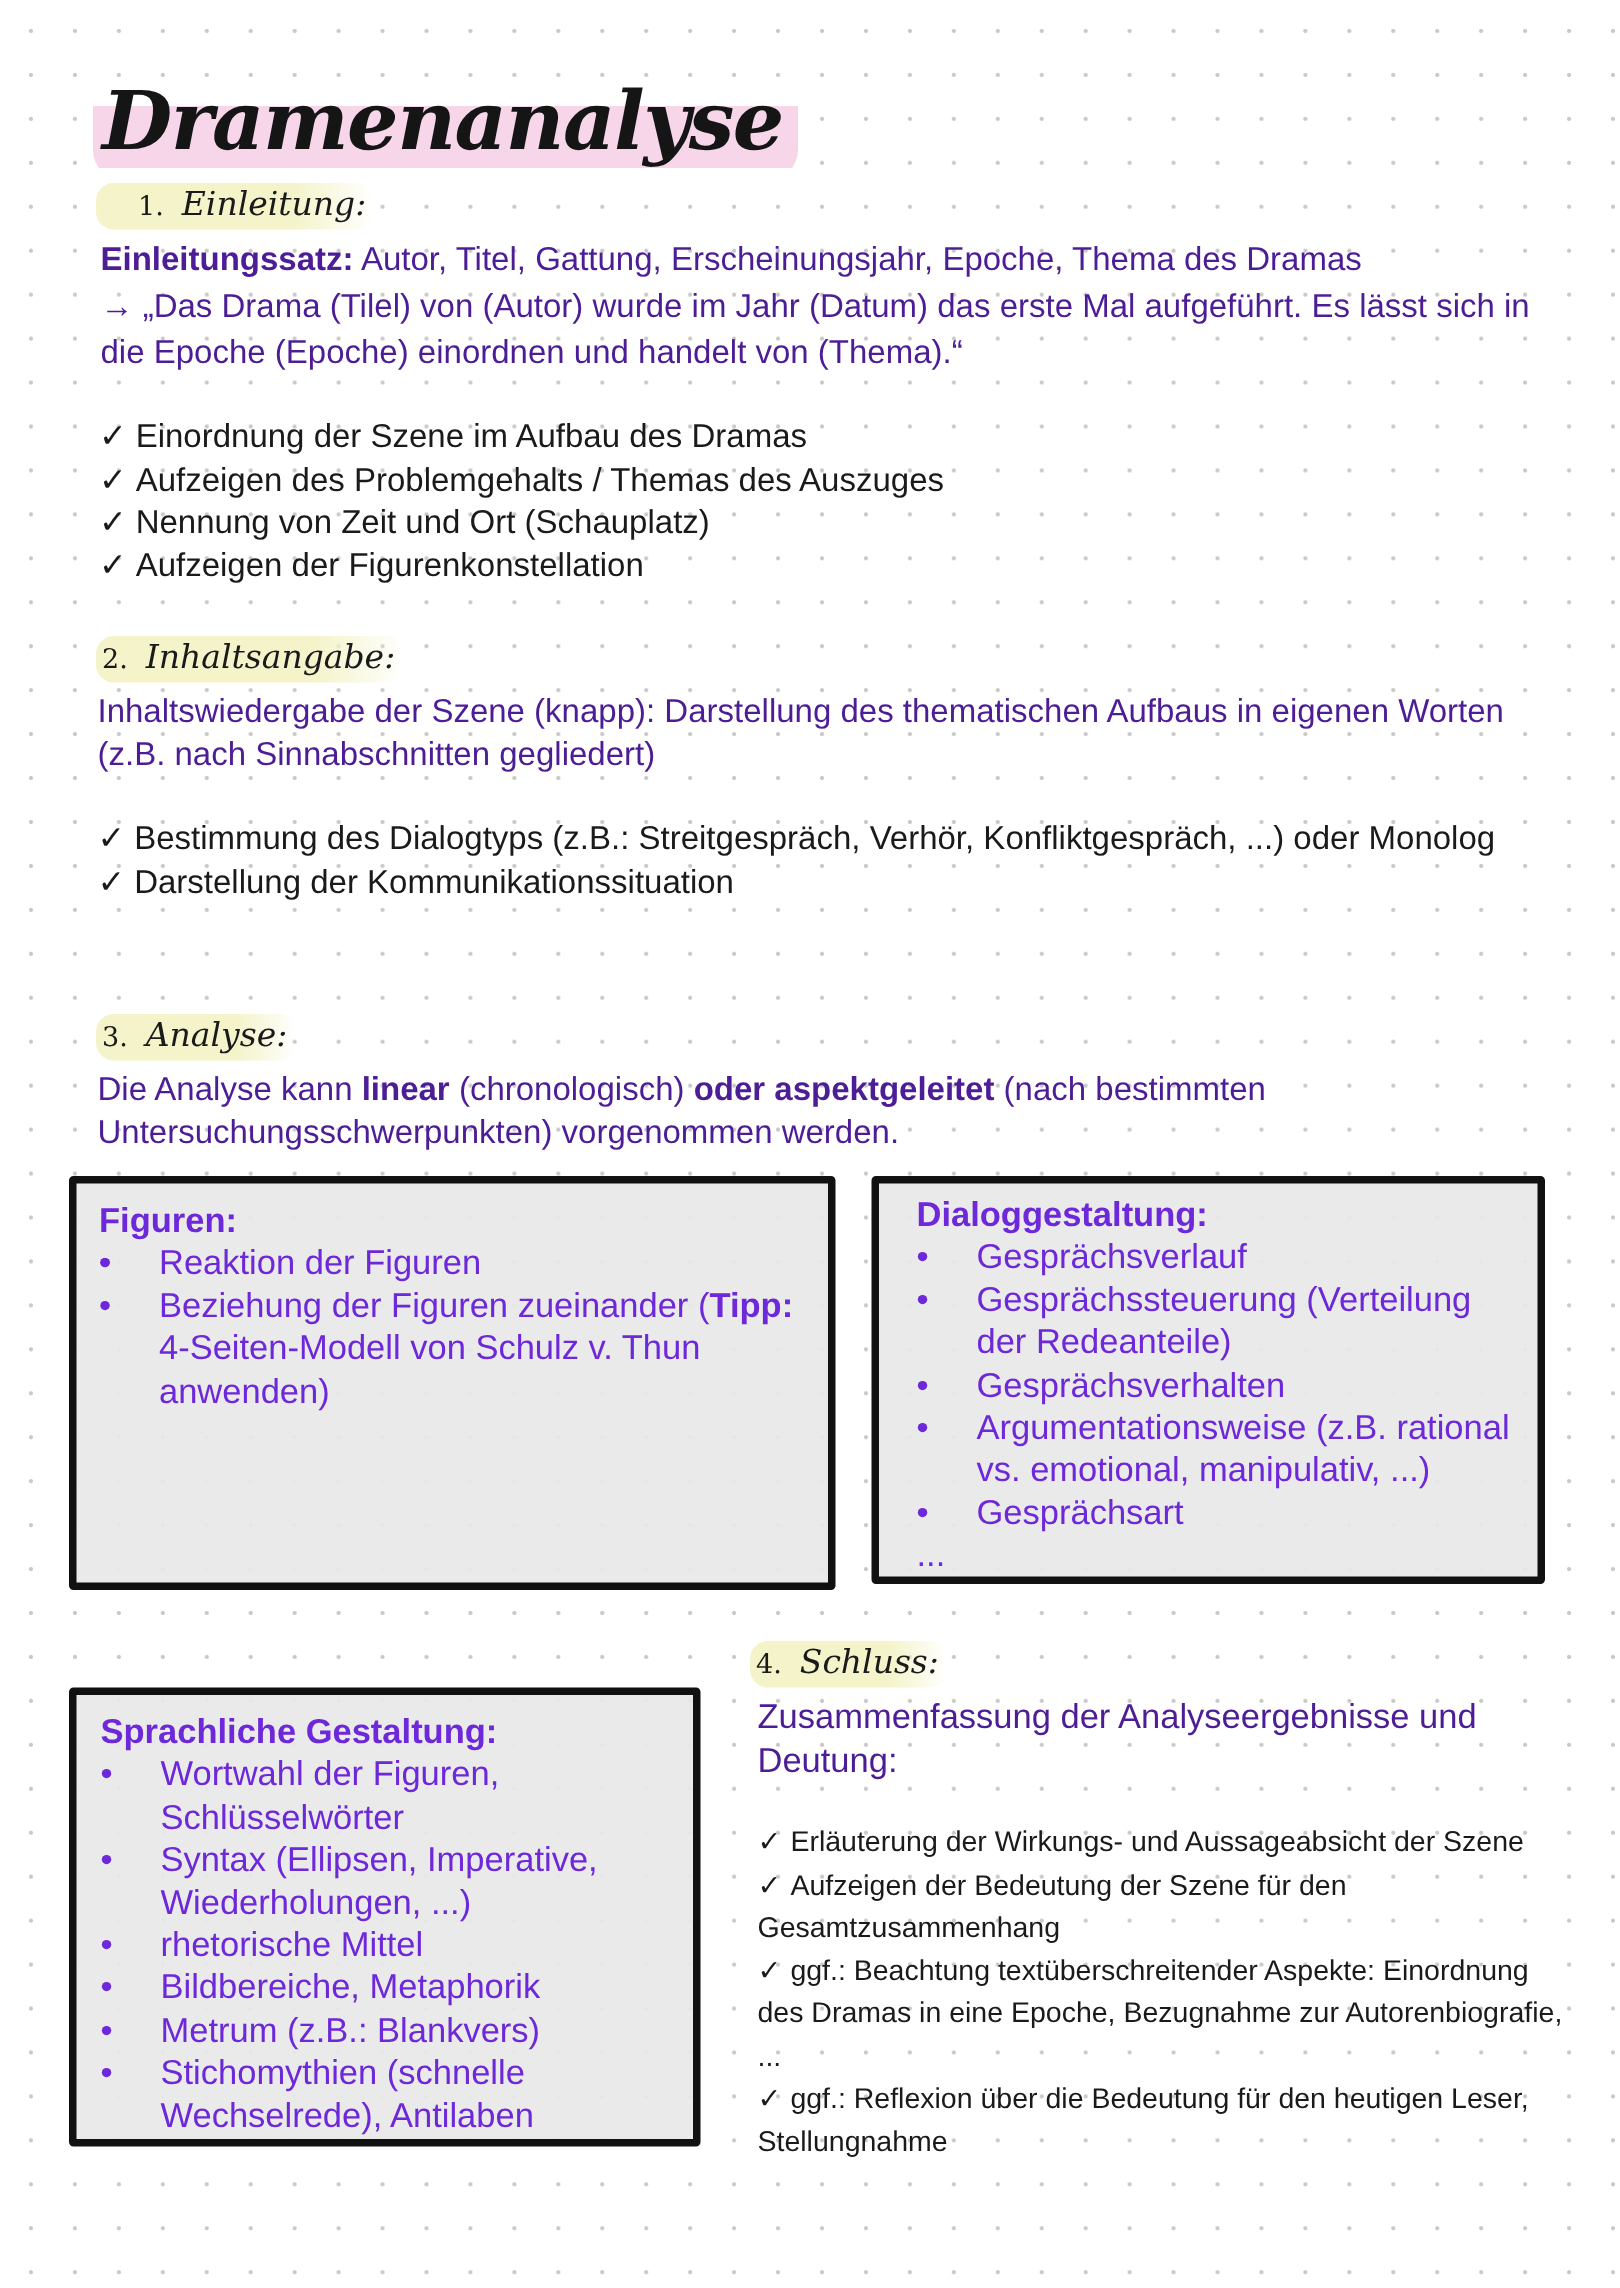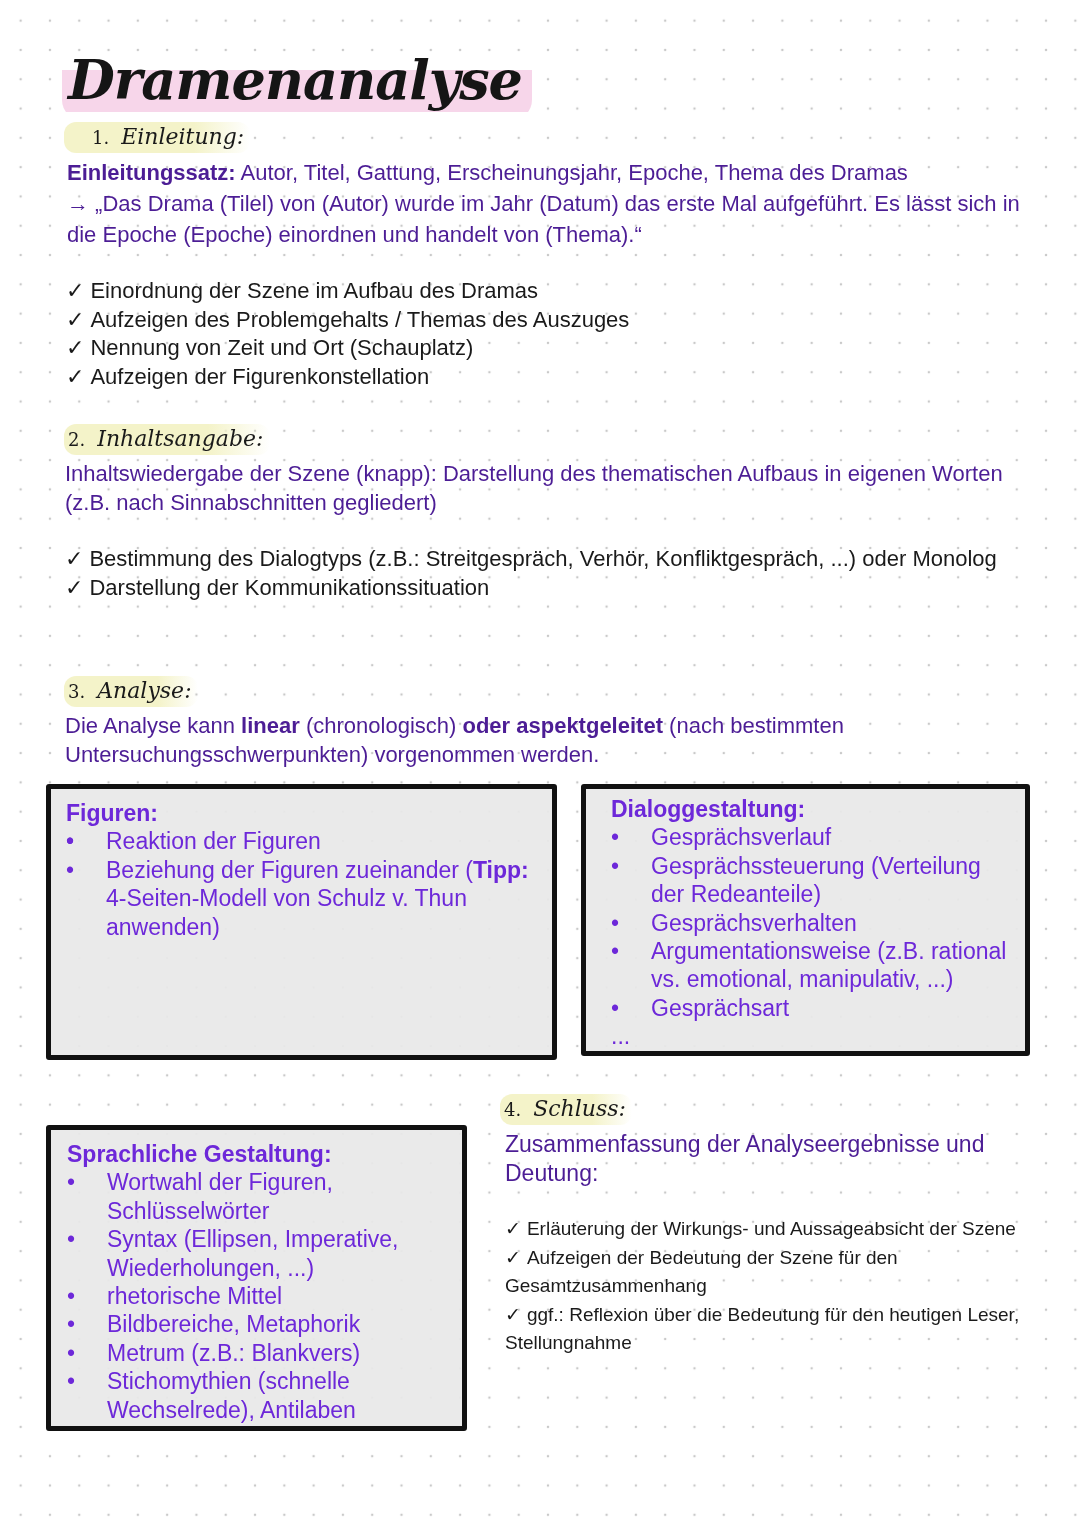--- a/index.html
+++ b/index.html
@@ -110,14 +110,15 @@
   </ul>
 </div>
 
 <div class="abs heading" style="left:500px; top:1094px;">
   <span class="num">4.</span><span>Schluss:</span>
 </div>
 <div class="abs body-text" style="left:505px; top:1130px; width:520px; font-size:23px; line-height:28.5px;">Zusammenfassung der Analyseergebnisse und Deutung:</div>
 <div class="abs check-list" style="left:505px; top:1215px; width:540px; font-size:19px;">
   <div><span class="ck">✓</span><span>Erläuterung der Wirkungs- und Aussageabsicht der Szene</span></div>
   <div><span class="ck">✓</span><span>Aufzeigen der Bedeutung der Szene für den Gesamtzusammenhang</span></div>
+  <div><span class="ck">✓</span><span>ggf.: Beachtung textüberschreitender Aspekte: Einordnung des Dramas in eine Epoche, Bezugnahme zur Autorenbiografie, ...</span></div>
   <div><span class="ck">✓</span><span>ggf.: Reflexion über die Bedeutung für den heutigen Leser, Stellungnahme</span></div>
 </div>
 
 </body></html>

